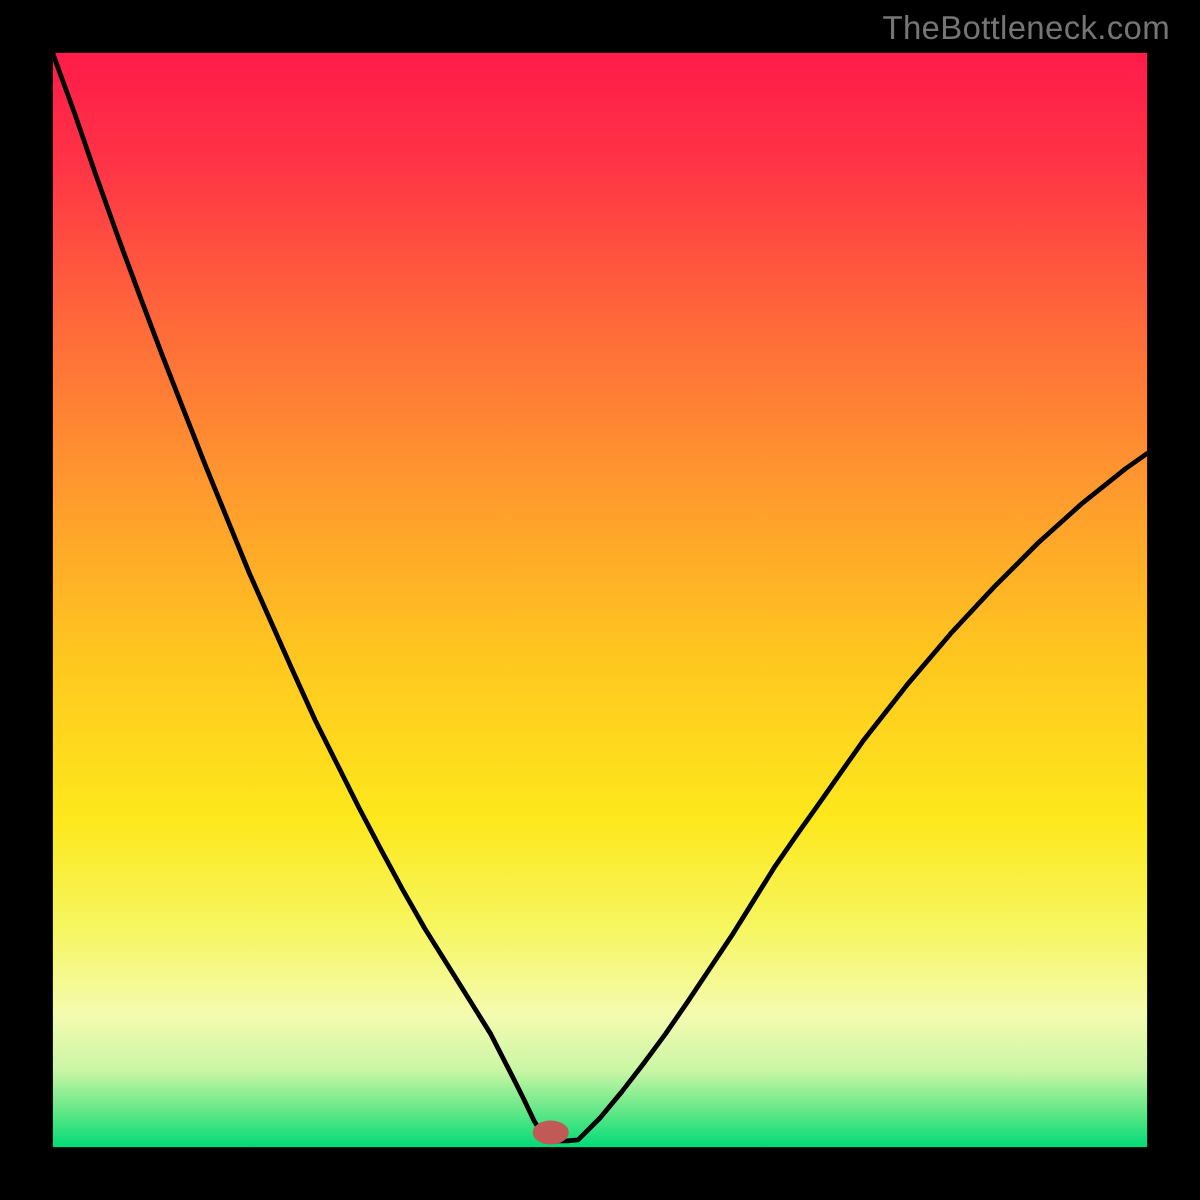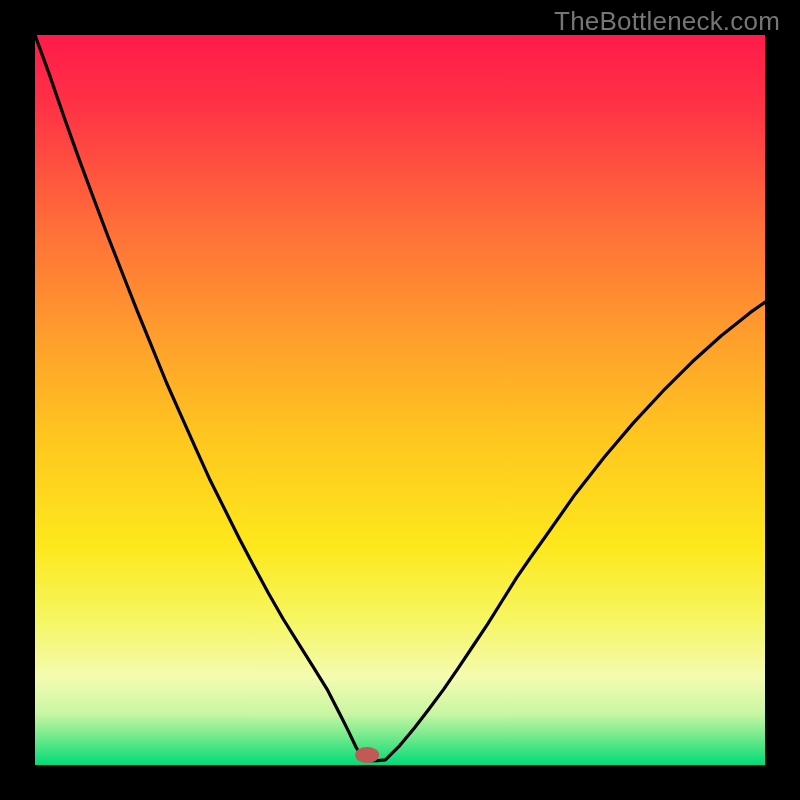--- a/index.html
+++ b/index.html
@@ -24,21 +24,21 @@
     left: 35px;
     width: 730px;
     height: 730px;
     overflow: hidden;
   }
   .watermark {
     position: absolute;
     top: 6px;
     right: 20px;
     color: #757575;
-    font-size: 26px;
+    font-size: 22px;
     font-weight: 500;
     letter-spacing: 0.2px;
   }
   svg { display: block; }
 </style>
 </head>
 <body>
 
 <div class="frame">
 

